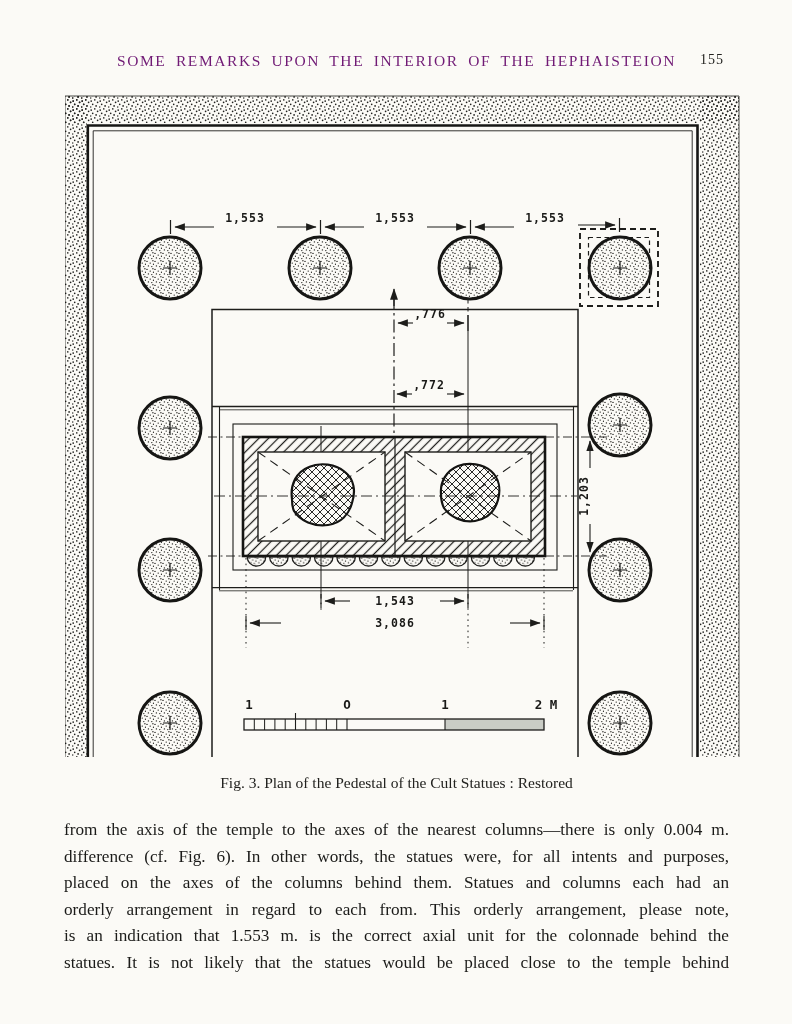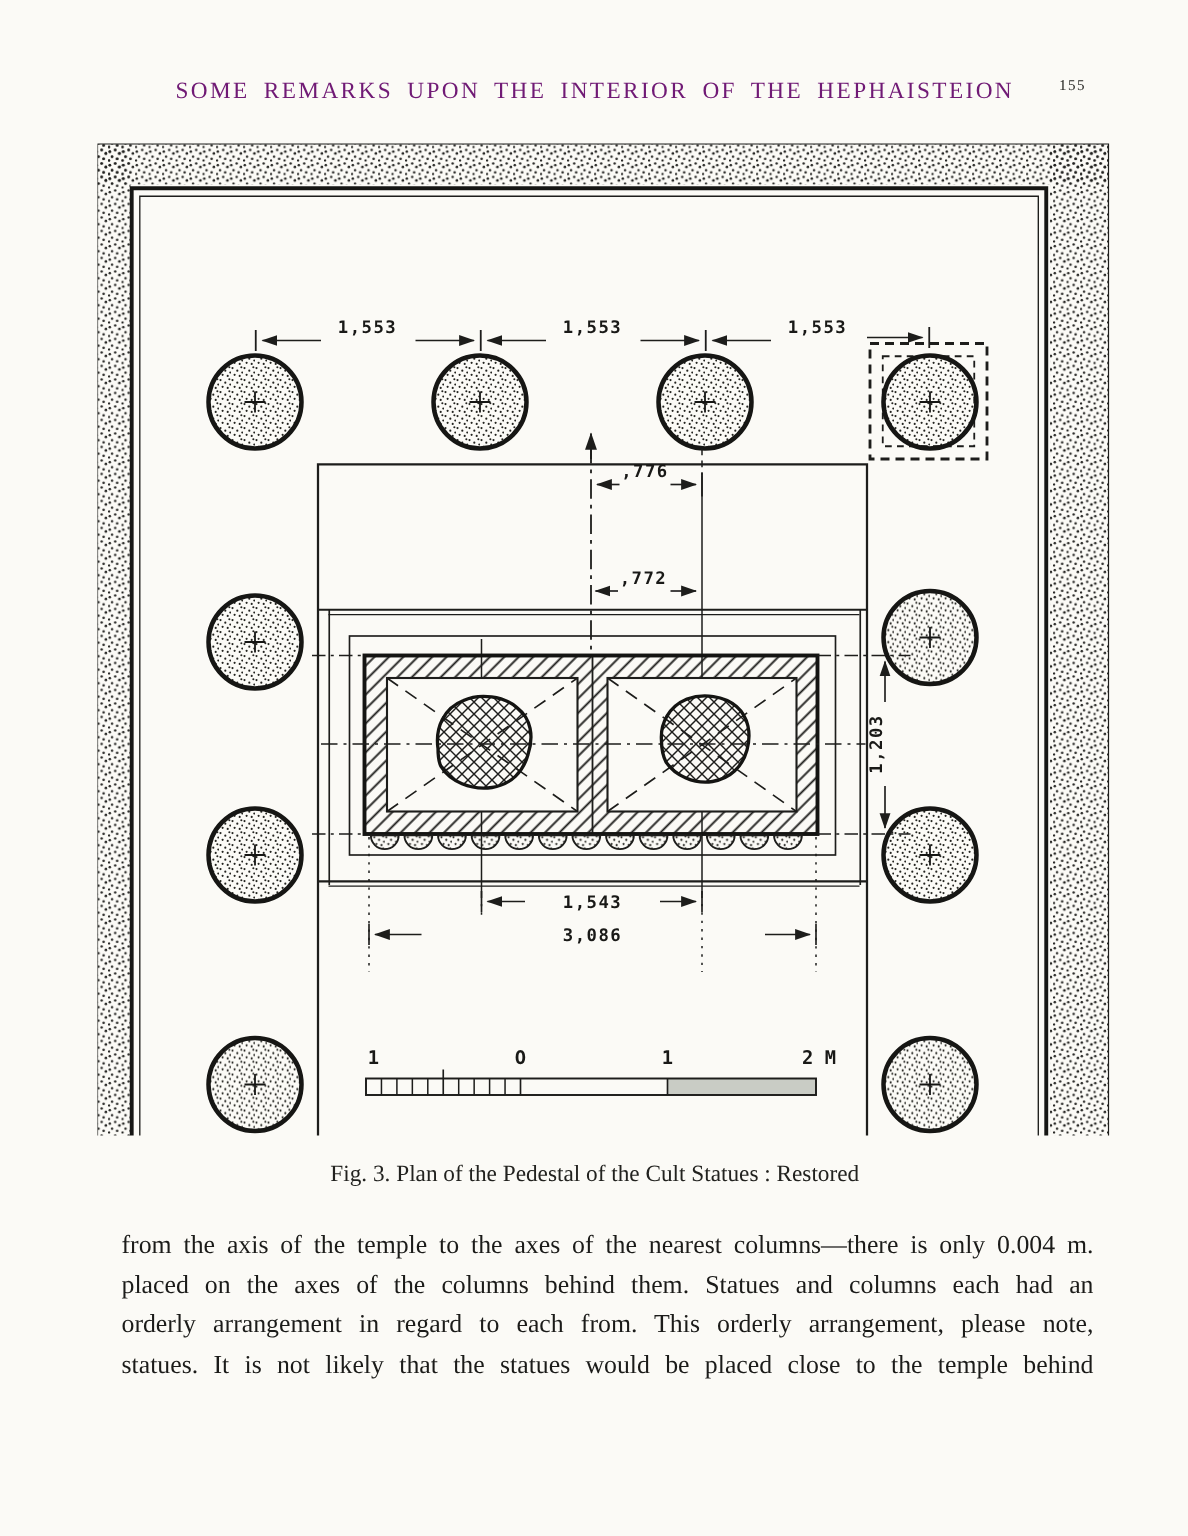--- a/index.html
+++ b/index.html
@@ -12,21 +12,21 @@
   .page{position:absolute;inset:0;}
   
   .runhead{
     position:absolute;left:65px;top:52px;width:663px;height:22px;
     text-align:center;
   }
   .runhead .title{
     font-size:15.5px;letter-spacing:1.6px;word-spacing:4px;color:#701a75;
   }
   .runhead .pageno{
-    position:absolute;right:4px;top:0;font-size:10px;letter-spacing:1px;color:#22221f;
+    position:absolute;right:4px;top:0;font-size:14px;letter-spacing:1px;color:#22221f;
   }
   
   svg.plan{position:absolute;left:65px;top:95px;}
   text.dim{
     font-family:"DejaVu Sans Mono", monospace;
     font-size:11.5px;font-weight:600;letter-spacing:1px;fill:#191917;
   }
   text.scl{
     font-family:"DejaVu Sans Mono", monospace;
     font-size:12.5px;font-weight:600;fill:#191917;
@@ -34,21 +34,21 @@
   .caption{
     position:absolute;left:65px;top:774px;width:663px;text-align:center;
     font-size:15.5px;color:#22221f;
   }
   .bodytext{
     position:absolute;left:64px;top:817px;width:665px;
     font-size:17.2px;color:#1b1b19;
   }
   .bodytext .bl{
     text-align:justify;text-align-last:justify;
-    height:26.6px;line-height:26.6px;white-space:nowrap;margin-left:17px;
+    height:26.6px;line-height:26.6px;white-space:nowrap;
   }
 </style>
 </head>
 <body>
 
 <div class="page">
 
   <div class="runhead">
     <span class="title">SOME REMARKS UPON THE INTERIOR OF THE HEPHAISTEION</span>
     <span class="pageno">155</span>
@@ -218,18 +218,20 @@
       <path d="M254.3,719 V730 M264.6,719 V730 M274.9,719 V730 M285.2,719 V730 M305.8,719 V730
                M316.1,719 V730 M326.4,719 V730 M336.7,719 V730" stroke="#1d1d1b" stroke-width="1"></path>
       <path d="M295.5,713 V730" stroke="#1d1d1b" stroke-width="1.1"></path>
     </g>
   </svg>
 
   <div class="caption">Fig. 3.  Plan of the Pedestal of the Cult Statues : Restored</div>
 
   <div class="bodytext">
     <div class="bl">from the axis of the temple to the axes of the nearest columns—there is only 0.004 m.</div>
+    <div class="bl">difference (cf. Fig. 6).  In other words, the statues were, for all intents and purposes,</div>
     <div class="bl">placed on the axes of the columns behind them.  Statues and columns each had an</div>
     <div class="bl">orderly arrangement in regard to each from.  This orderly arrangement, please note,</div>
+    <div class="bl">is an indication that 1.553 m. is the correct axial unit for the colonnade behind the</div>
     <div class="bl">statues.  It is not likely that the statues would be placed close to the temple behind</div>
   </div>
 
 </div>
 
 </body></html>

